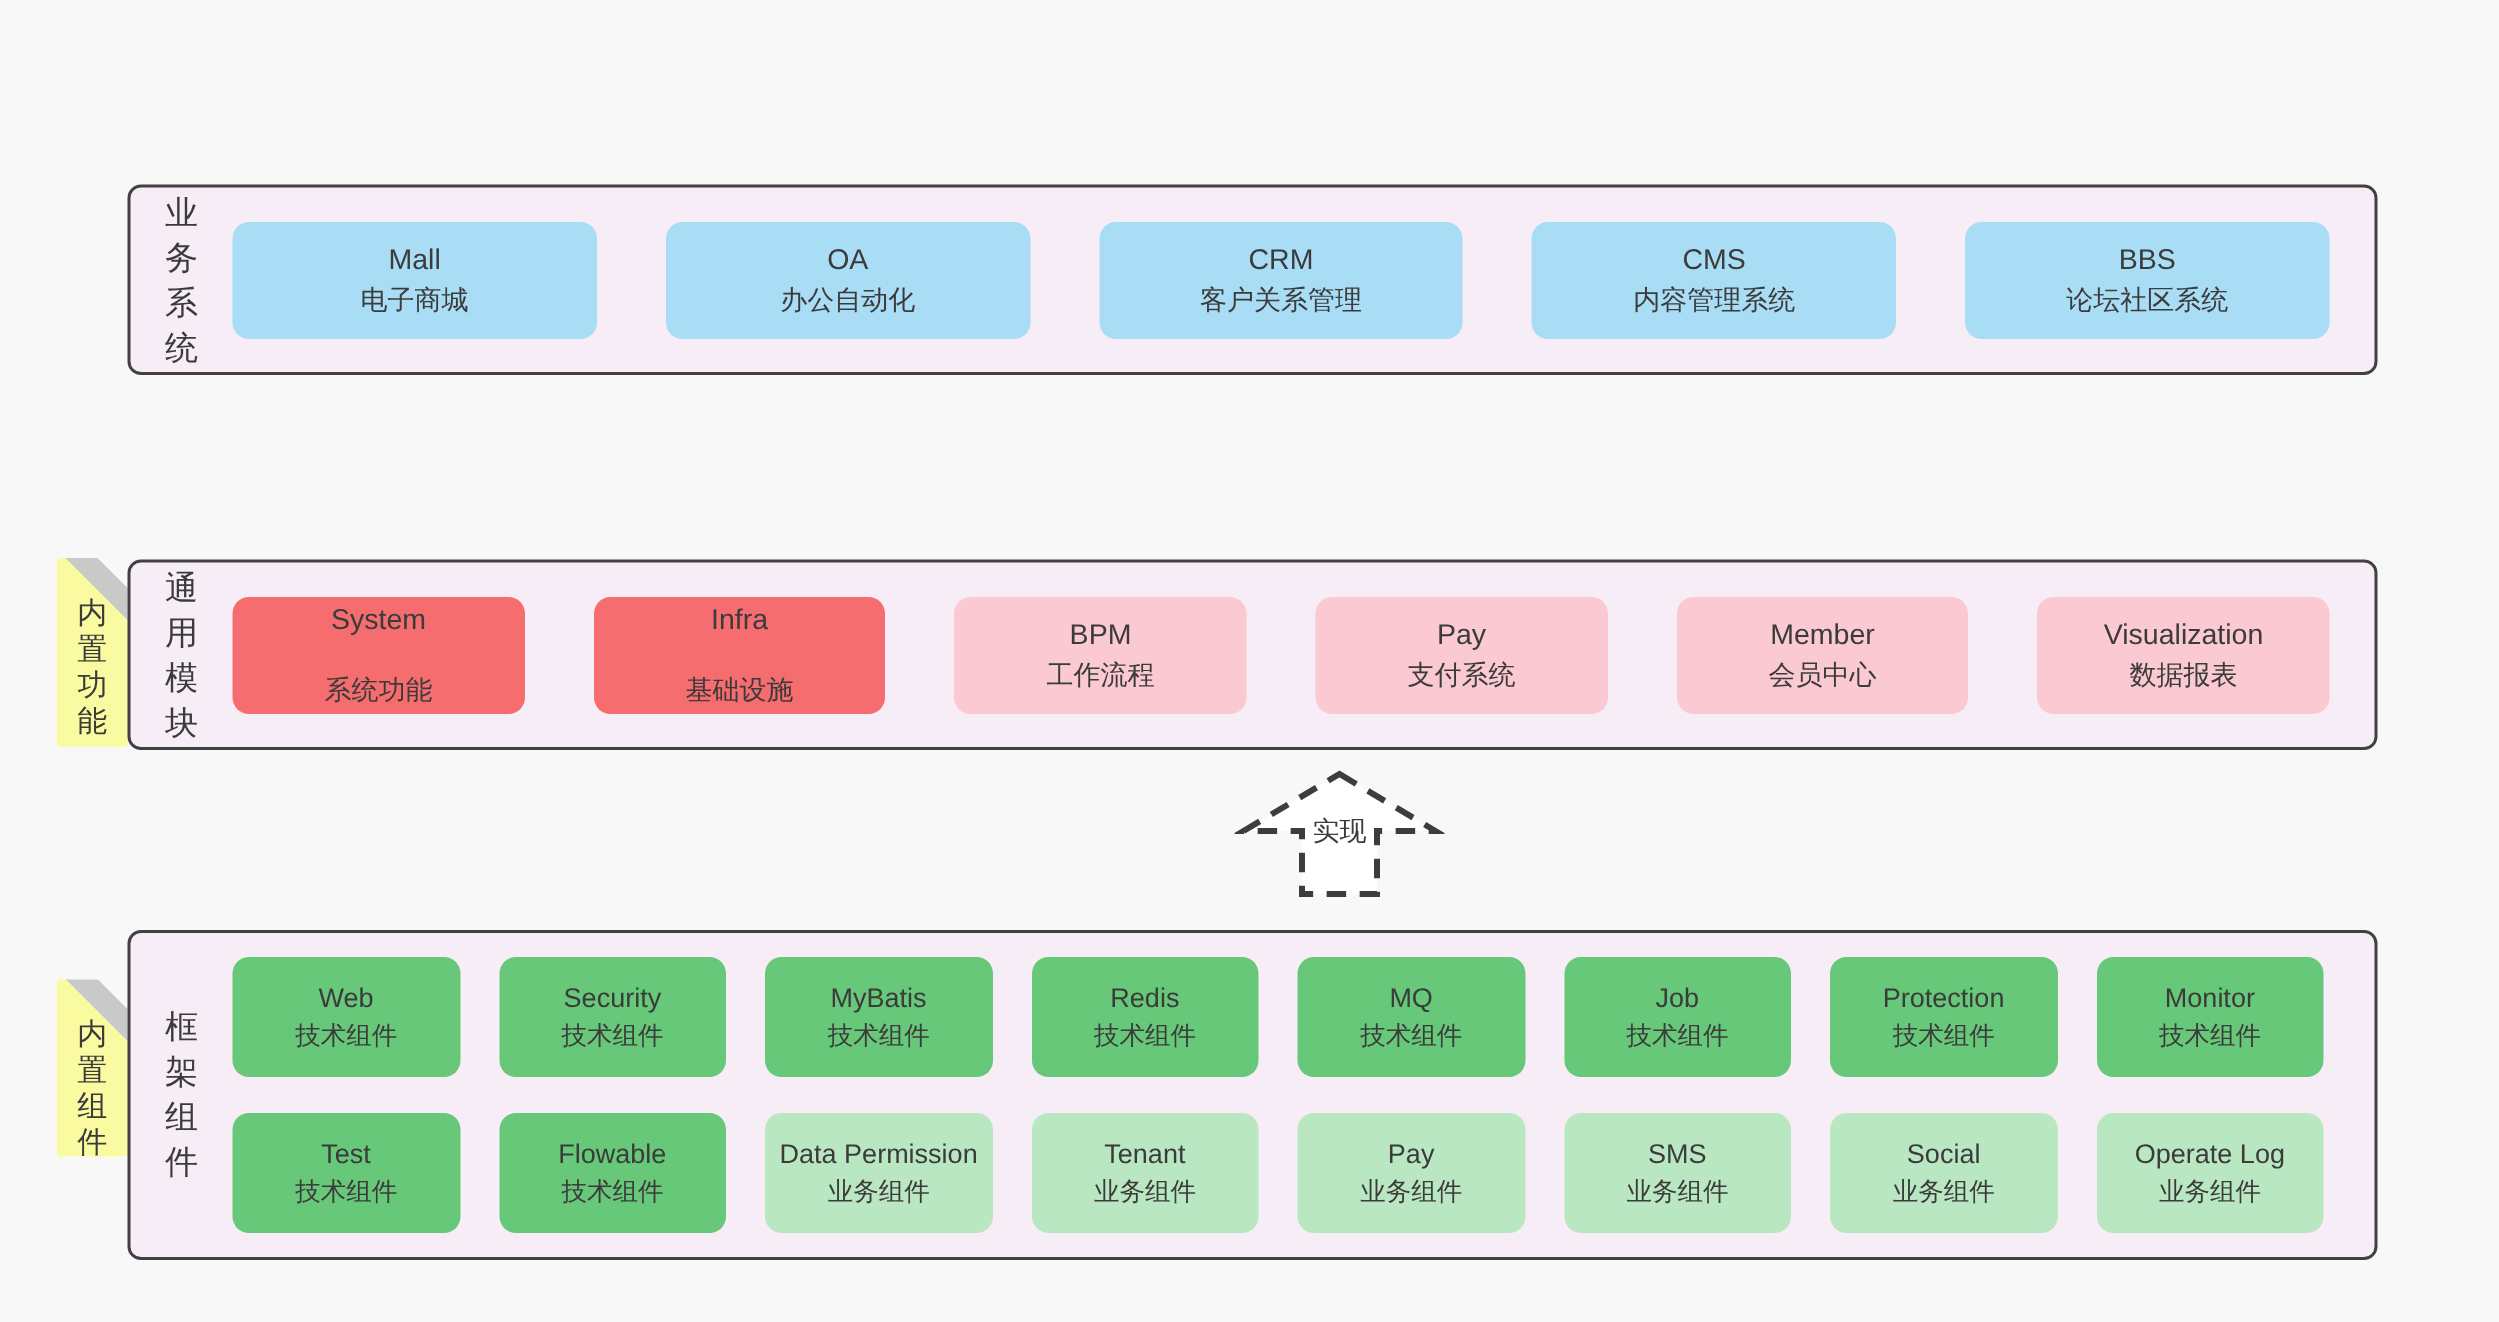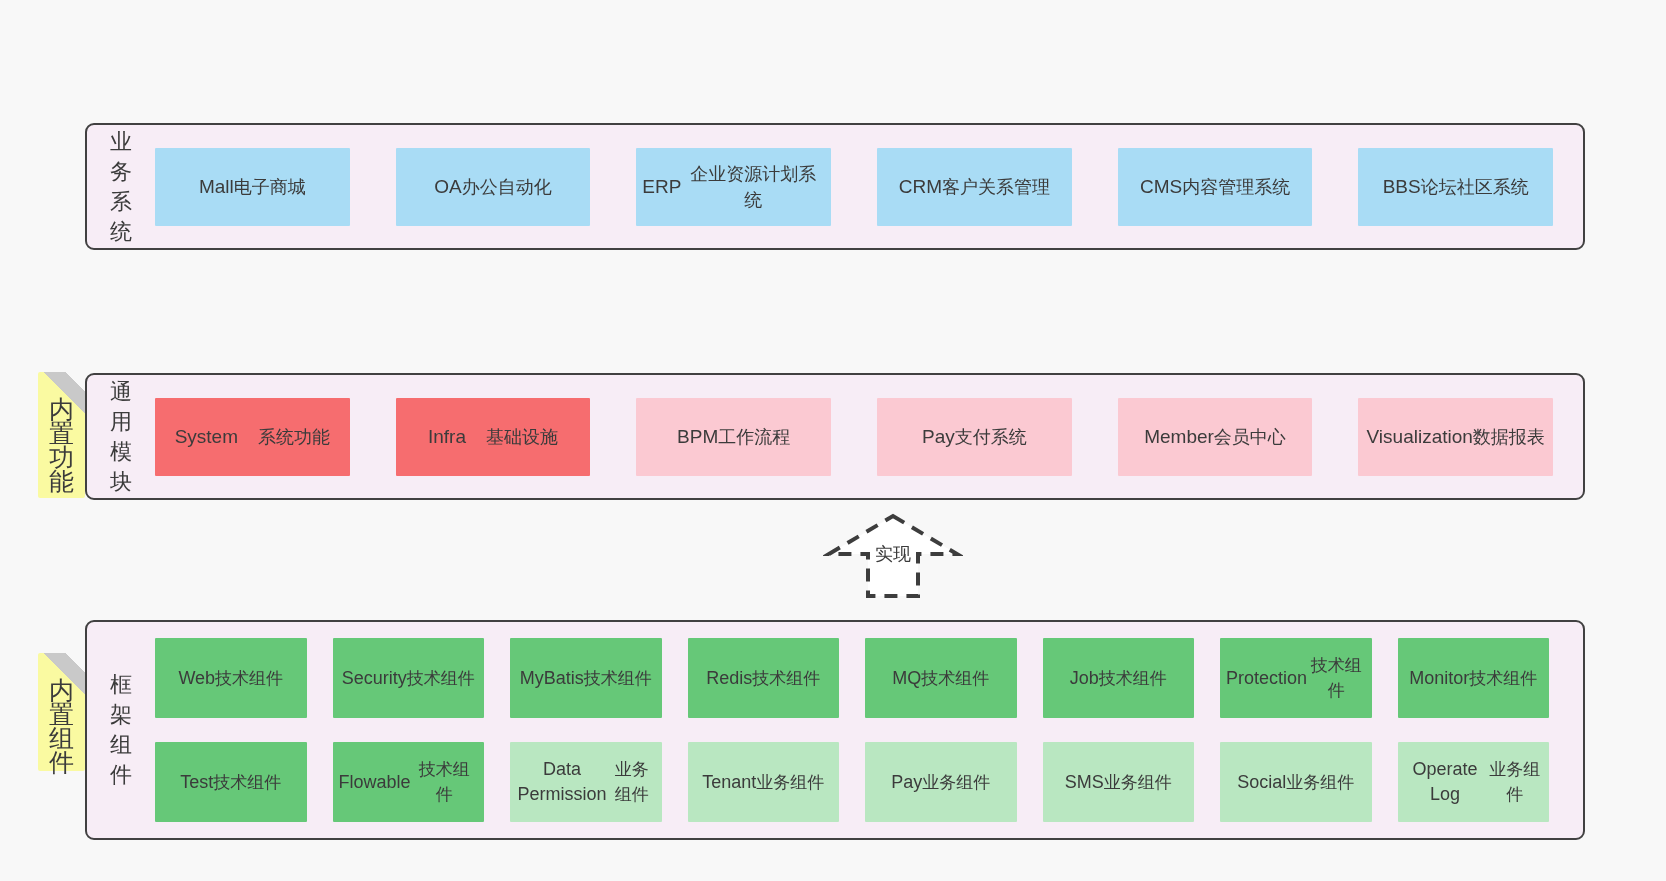--- a/index.html
+++ b/index.html
@@ -41,22 +41,22 @@
   .content{
     flex:1;display:flex;flex-direction:column;justify-content:center;
     gap:24px;padding-right:30px;
   }
   .band-3 .content{padding-right:34px;}
   .row{display:flex;gap:46px;}
   .band-3 .row{gap:26px;}
   
   .box{
     flex:1;height:78px;
-    border-radius:1px;
-    display:flex;flex-direction:row;
+    border-radius:11px;
+    display:flex;flex-direction:column;
     align-items:center;justify-content:center;
     text-align:center;
     padding:0 6px;box-sizing:border-box;
   }
   .band-3 .box{height:80px;}
   .en{font-size:19px;line-height:27px;}
   .zh{font-size:18px;line-height:26px;}
   .band-3 .en{font-size:18px;line-height:25px;}
   .band-3 .zh{font-size:17px;line-height:25px;}
   .c-blue  {background:var(--blue,#a9dcf5);}
@@ -70,21 +70,21 @@
     background:linear-gradient(225deg,
       var(--page_bg,#f8f8f8) 0 14px,
       var(--fold_gray,#c9c9c9) 14px 29px,
       var(--yellow,#fafaa1) 29px);
     border-radius:2px;
     display:flex;justify-content:center;
   }
   .sticky-2{top:372px;height:126px;}
   .sticky-3{top:653px;height:118px;}
   .sticky .vtext{
-    font-size:25px;line-height:24px;
+    font-size:20px;line-height:24px;
     padding-top:25px;width:1.15em;
   }
   
   .arrow{position:absolute;width:140px;height:88px;}
   .arrow-1{left:807px;top:268px;}
   .arrow-2{left:823px;top:512px;}
   .arrow svg{display:block;width:140px;height:88px;}
   .arrow-label{
     position:absolute;left:50%;top:29px;
     transform:translateX(-50%);
@@ -114,24 +114,20 @@
       <div class="row">
         <div class="box c-blue">
           <div class="en">Mall</div>
           <div class="zh">电子商城</div>
         </div>
         <div class="box c-blue">
           <div class="en">OA</div>
           <div class="zh">办公自动化</div>
         </div>
         <div class="box c-blue">
-          <div class="en">ERP</div>
-          <div class="zh">企业资源计划系统</div>
-        </div>
-        <div class="box c-blue">
           <div class="en">CRM</div>
           <div class="zh">客户关系管理</div>
         </div>
         <div class="box c-blue">
           <div class="en">CMS</div>
           <div class="zh">内容管理系统</div>
         </div>
         <div class="box c-blue">
           <div class="en">BBS</div>
           <div class="zh">论坛社区系统</div>

